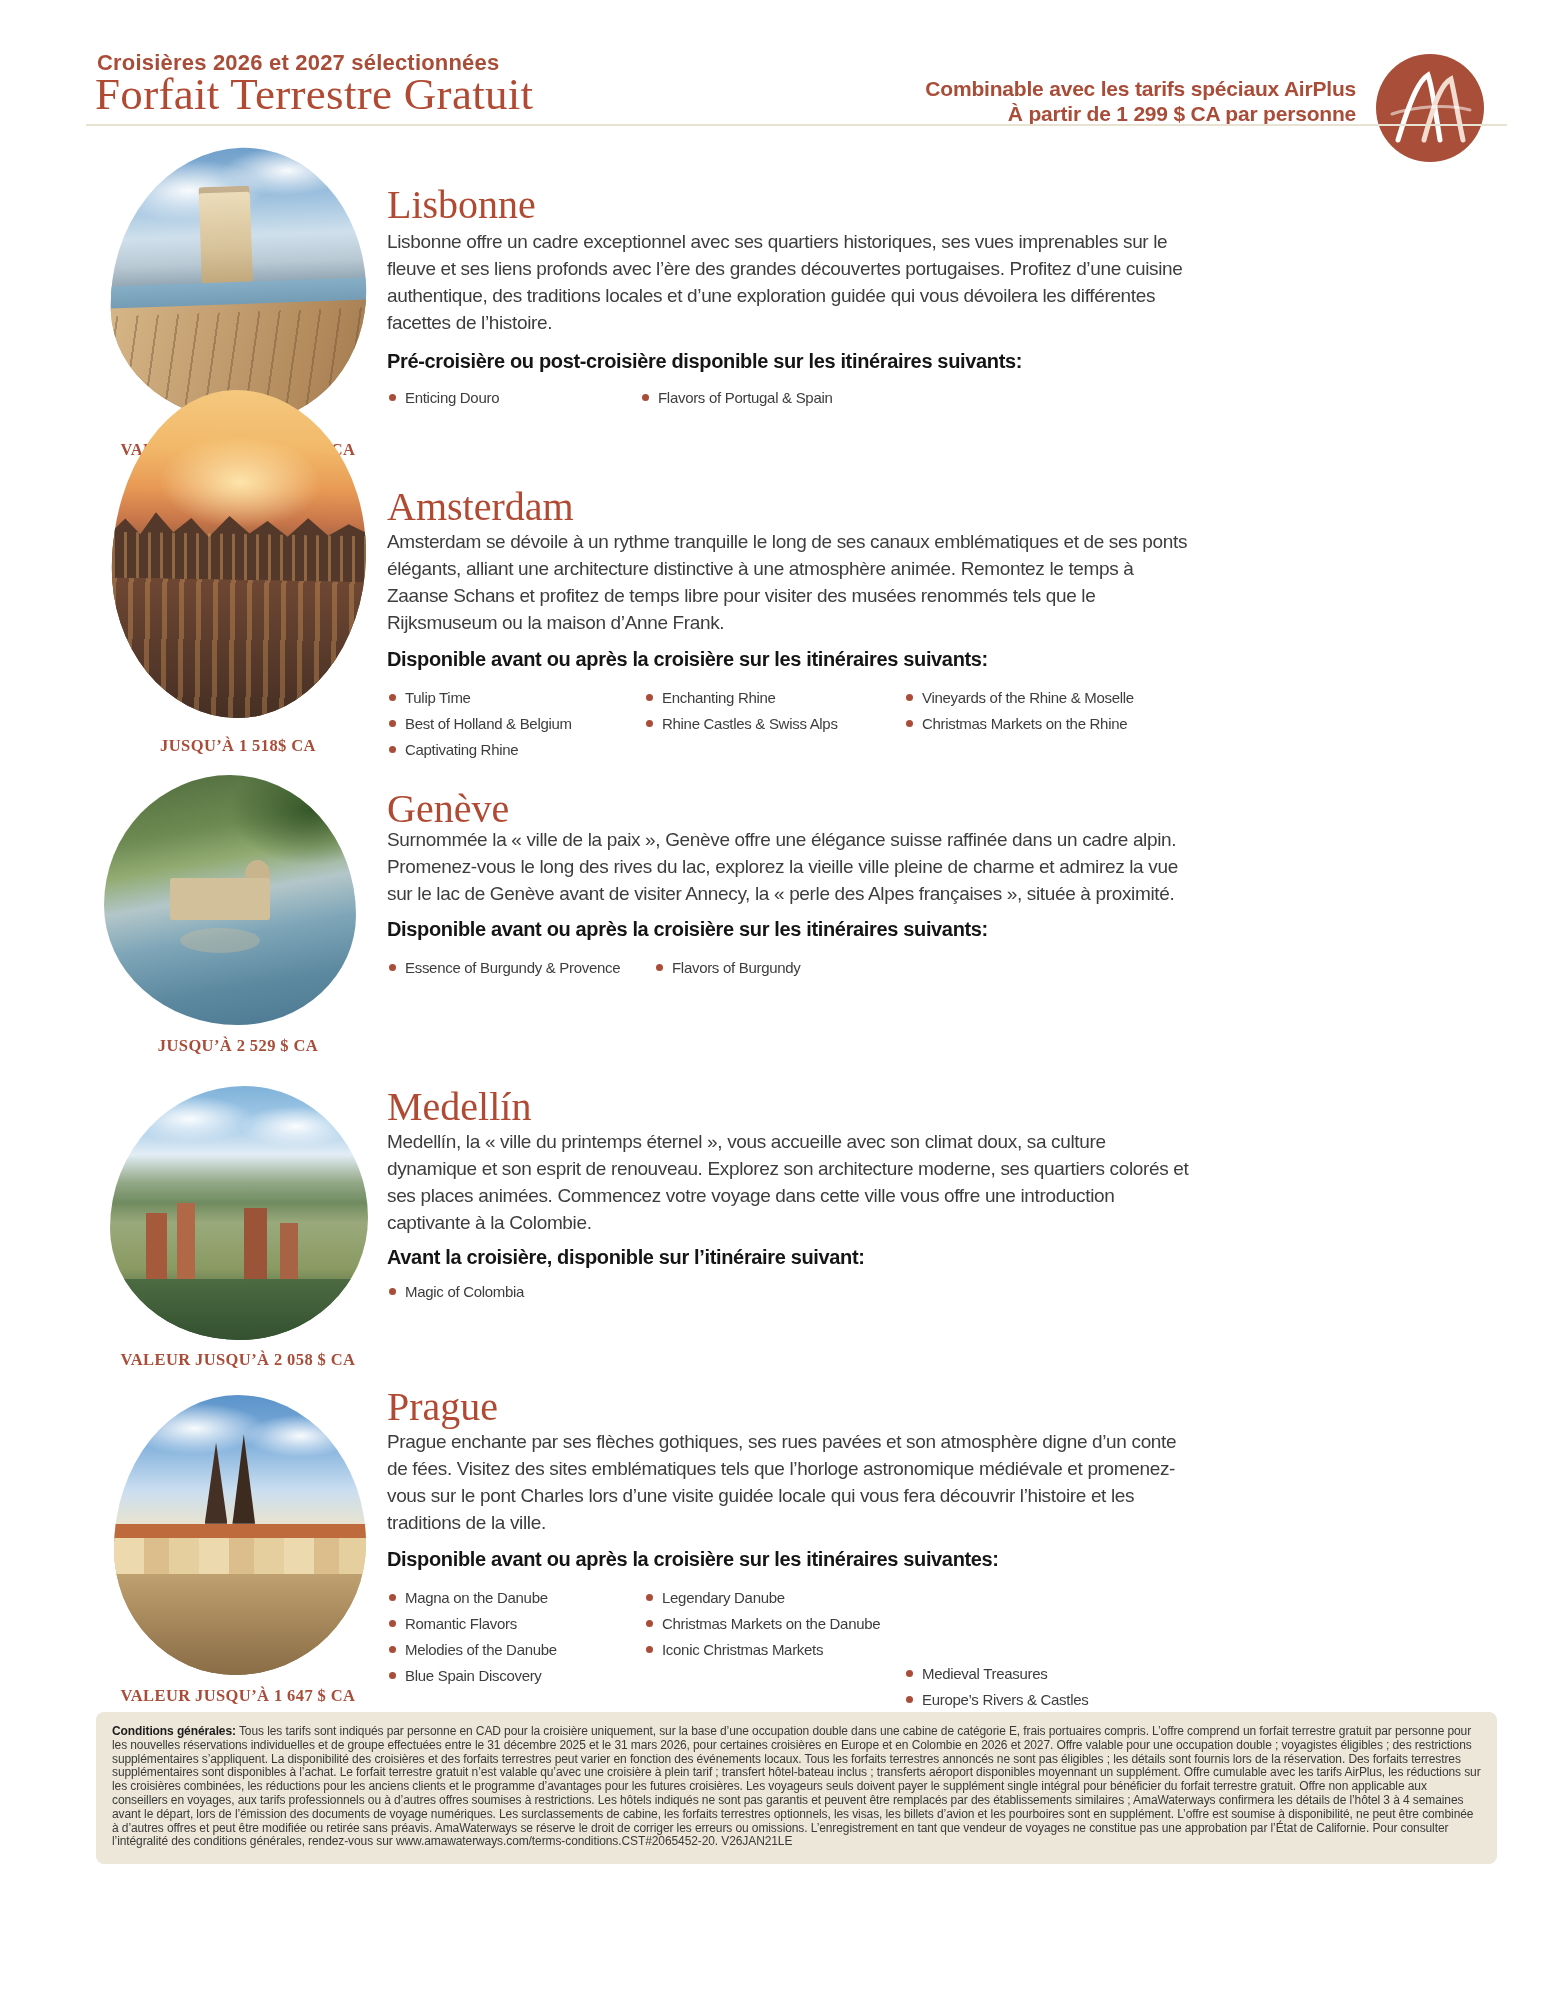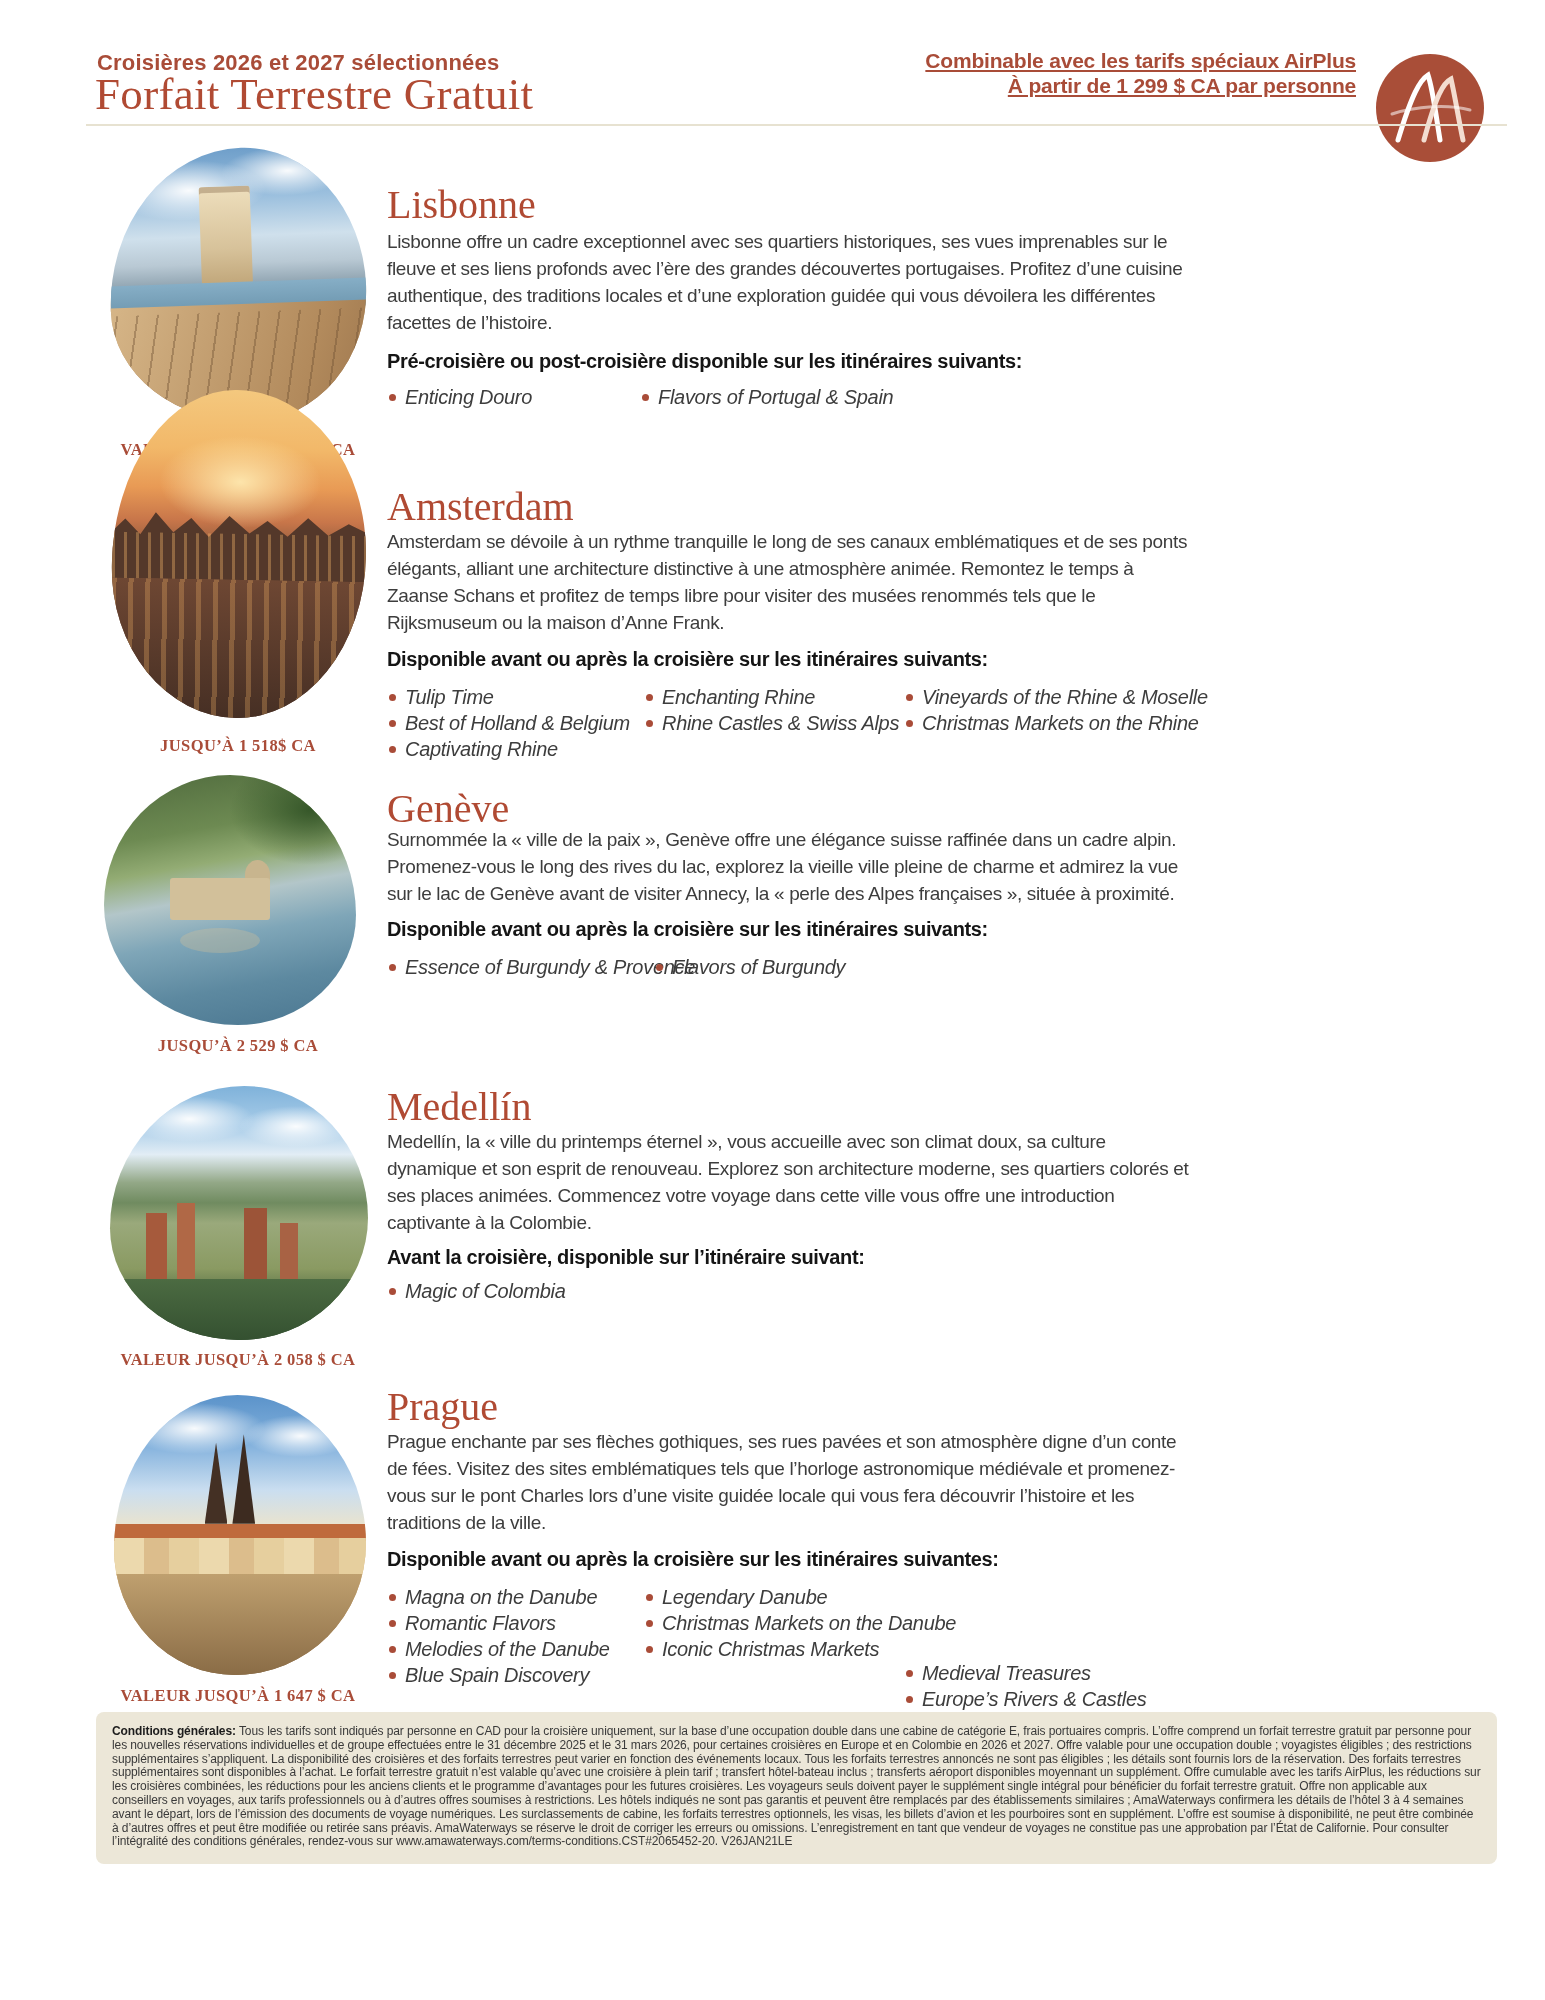--- a/index.html
+++ b/index.html
@@ -10,42 +10,42 @@
   html,body{margin:0;padding:0;background:#fff;}
   .page{position:relative;width:1545px;height:2000px;background:#fff;overflow:hidden;
         font-family:"Liberation Sans",sans-serif;margin-left:24px;}
   .s,header{display:contents;}
 
   
   .kicker{position:absolute;left:73px;top:50px;font-size:22px;font-weight:bold;
           color:var(--red);letter-spacing:.2px;}
   .title{position:absolute;left:71px;top:68px;margin:0;font-family:"Liberation Serif",serif;
          font-weight:normal;font-size:45px;color:var(--red-deep);letter-spacing:.3px;}
-  .promo{position:absolute;right:213px;top:48px;text-align:right;color:var(--red);
-         font-weight:bold;font-size:21px;line-height:25px;letter-spacing:-.2px;text-decoration:underline;}
+  .promo{position:absolute;right:213px;top:76px;text-align:right;color:var(--red);
+         font-weight:bold;font-size:21px;line-height:25px;letter-spacing:-.2px;}
   .logo{position:absolute;left:1352px;top:54px;width:108px;height:108px;}
   .rule{position:absolute;left:62px;top:124px;width:1421px;height:2px;background:#e7e2d1;}
 
   
   .photo{position:absolute;overflow:hidden;}
   .art{position:absolute;display:block;}
   .cloud{background:radial-gradient(closest-side,rgba(255,255,255,.95),rgba(255,255,255,0));}
   .value{position:absolute;left:64px;width:300px;text-align:center;
          font-family:"Liberation Serif",serif;font-weight:bold;font-size:16.5px;
          color:var(--red);letter-spacing:.4px;}
   .city-h{position:absolute;left:363px;margin:0;font-family:"Liberation Serif",serif;
           font-weight:normal;font-size:40px;line-height:1.05;color:var(--red-deep);}
   .desc{position:absolute;left:363px;width:805px;margin:0;font-size:19px;line-height:27px;
         letter-spacing:-.35px;color:var(--body);}
   .avail{position:absolute;left:363px;width:810px;margin:0;font-size:20px;font-weight:bold;
          letter-spacing:-.35px;color:#151515;}
   .itin{position:absolute;margin:0;padding:0;list-style:none;}
   .itin li{display:flex;align-items:center;height:26px;}
   .dot{width:7px;height:7px;border-radius:50%;background:var(--red);margin-right:9px;flex:0 0 auto;}
-  .it-text{font-style:italic;font-size:20px;letter-spacing:-.3px;color:var(--body);white-space:nowrap;}
+  .it-text{font-size:15px;letter-spacing:-.3px;color:var(--body);white-space:nowrap;}
 
   
   .ph1{left:86px;top:148px;width:256px;height:274px;transform:rotate(-2deg);
        border-radius:53% 47% 46% 54%/58% 52% 48% 42%;
        background:linear-gradient(180deg,#6f9fca 0%,#9cc0de 18%,#cfe0ec 32%,#b9c9d4 42%,
                   #8fa3b0 50%,#c7b089 58%,#caa97e 72%,#b28a60 86%,#8f6a49 100%);}
   .ph1 .c1{left:2%;top:4%;width:60%;height:22%;}
   .ph1 .c2{left:45%;top:0;width:52%;height:18%;}
   .ph1 .tower{left:36%;top:14%;width:20%;height:38%;border-radius:3px;
               background:linear-gradient(180deg,#eedfbd 0%,#d7c29a 60%,#bda275 100%);

